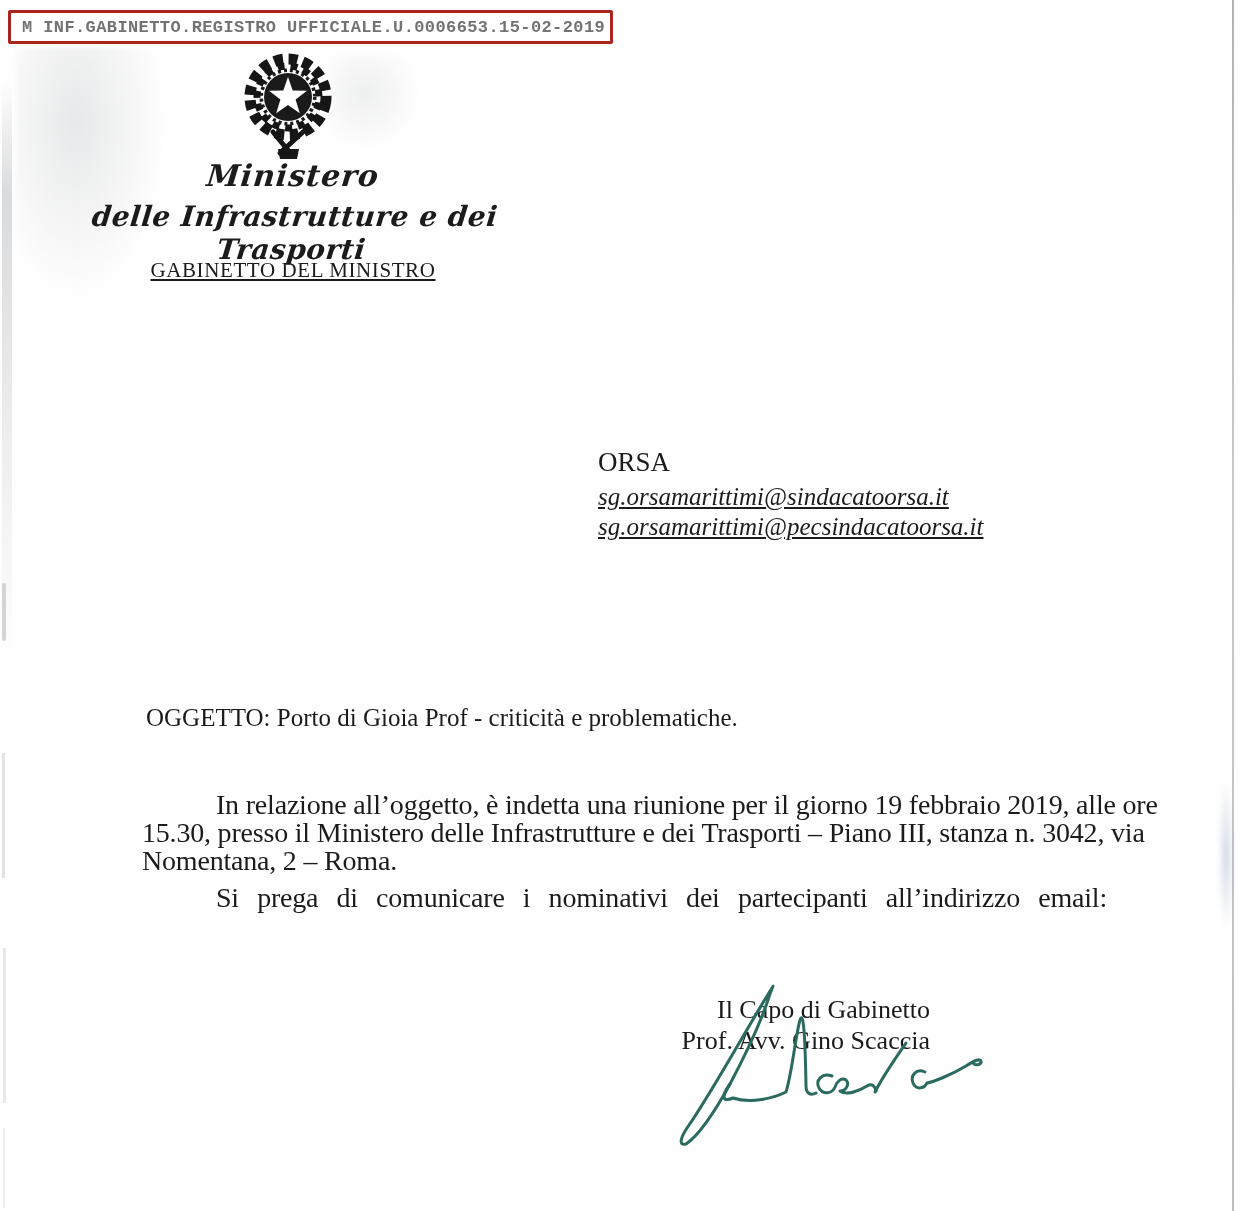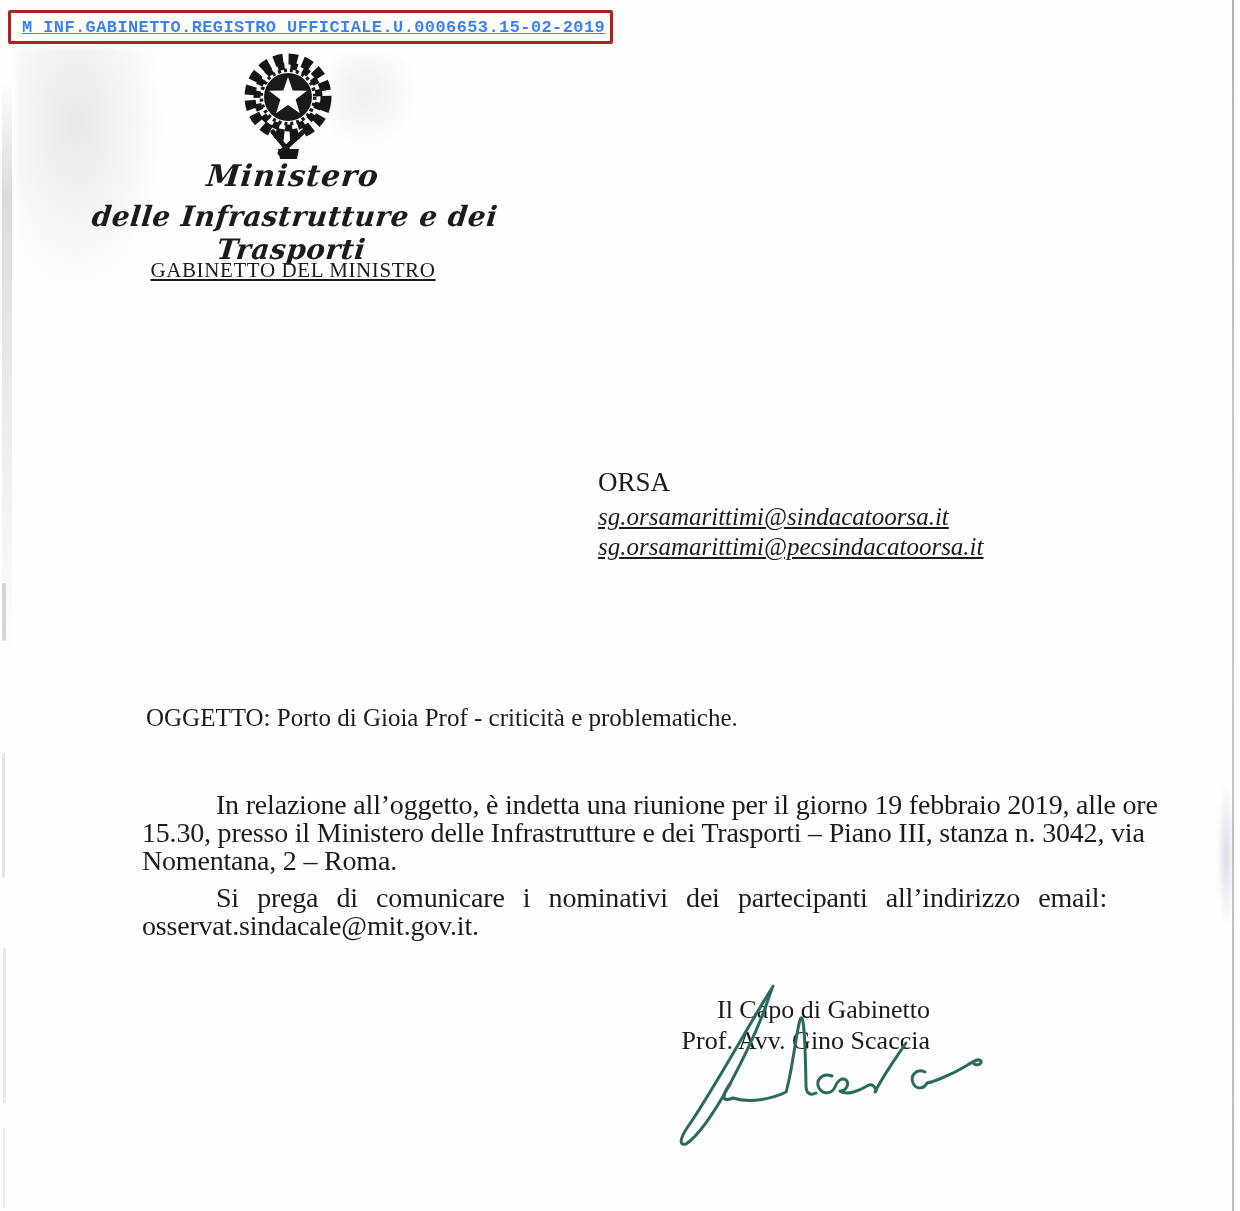--- a/index.html
+++ b/index.html
@@ -39,21 +39,21 @@
   .script-line { position:absolute; text-align:center;
     font-family:"DejaVu Serif", serif; font-style:italic; font-weight:bold;
     transform:skewX(-6deg); }
   .script1 { left:153px; top:158px; width:280px; font-size:30px; letter-spacing:1px; }
   .script2 { left:83px;  top:200px; width:420px; font-size:28px; letter-spacing:.5px; }
   .office  { position:absolute; left:83px; top:258px; width:420px; text-align:center;
     font-size:21px; letter-spacing:.6px;text-decoration:underline; }
 
   
   .recipient { position:absolute; left:598px; top:447px; }
-  .recipient-name  { font-size:27px; margin-bottom:4px;margin-top:20px; }
+  .recipient-name  { font-size:27px; margin-bottom:4px; }
   .recipient-email { font-style:italic; text-decoration:underline; font-size:25px; line-height:30px; }
 
   
   .subject { position:absolute; left:146px; top:704px; font-size:25px; }
   .para { position:absolute; left:142px; width:965px; font-size:28px; line-height:28px; letter-spacing:-.2px; }
   .p1 { top:791px; } .p2 { top:884px; }
   .jline  { text-align:justify; text-align-last:justify; white-space:nowrap; }
   .indent { text-indent:74px; }
 
   
@@ -69,21 +69,21 @@
   <div class="af af-left-band"></div>
   <div class="af af-smudge-tl"></div>
   <div class="af af-smudge-emblem"></div>
   <div class="af af-tick1"></div>
   <div class="af af-tick2"></div>
   <div class="af af-tick3"></div>
   <div class="af af-tick4"></div>
   <div class="af af-right-line"></div>
   <div class="af af-smudge-right"></div>
 
-  <div class="stamp" style="color: #3b82f6; border-color: rgb(171, 36, 32); text-decoration: underline;">
+  <div class="stamp" style="color: #737373; border-color: rgb(171, 36, 32);">
     <span>M INF.GABINETTO.REGISTRO UFFICIALE.U.0006653.15-02-2019</span>
   </div>
 
   <div class="emblem">
     <svg viewBox="0 0 116 112" width="116" height="112">
       <g fill="none" stroke="#161616">
         <circle cx="57" cy="47" r="38" stroke-width="11" stroke-dasharray="9 5.5" transform="rotate(8 57 47)"></circle>
         <circle cx="57" cy="47" r="31" stroke-width="7" stroke-dasharray="7 6" transform="rotate(-14 57 47)"></circle>
       </g>
       <circle cx="57" cy="47" r="26.5" fill="none" stroke="#1a1a1a" stroke-width="4" stroke-dasharray="3 3"></circle>
@@ -107,21 +107,20 @@
   <div class="subject">OGGETTO: Porto di Gioia Prof - criticità e problematiche.</div>
 
   <div class="para p1">
     <div class="jline indent">In relazione all’oggetto, è indetta una riunione per il giorno 19 febbraio 2019, alle ore</div>
     <div class="jline">15.30, presso il Ministero delle Infrastrutture e dei Trasporti – Piano III, stanza n. 3042, via</div>
     <div>Nomentana, 2 – Roma.</div>
   </div>
 
   <div class="para p2">
     <div class="jline indent">Si prega di comunicare i nominativi dei partecipanti all’indirizzo email:</div>
-    <div>osservat.sindacale@mit.gov.it.</div>
   </div>
 
   <div class="sigblock">
     <div>Il Capo di Gabinetto</div>
     <div>Prof. Avv. Gino Scaccia</div>
   </div>
 
   <svg class="signature-svg" viewBox="0 0 345 190" fill="none" stroke="currentColor" stroke-width="3" stroke-linecap="round" stroke-linejoin="round" style="color: rgb(43, 106, 95);">
     <path d="M109 12 C88 45 48 118 24 152 C18 161 15 170 23 168 C38 158 56 128 67 108 C84 76 100 40 107 18 C110 10 111 8 109 12"></path>
     <path d="M67 108 C59 119 58 127 70 122 C88 128 111 122 123 116 C129 97 133 57 137 44 C140 35 142 52 143 110 C143 117 147 120 153 117"></path>

